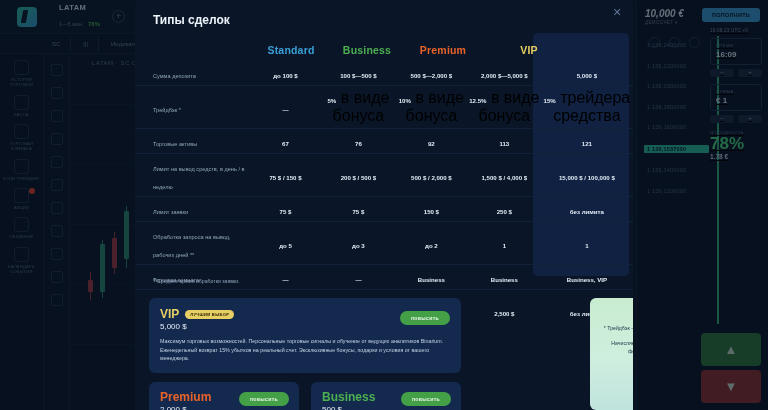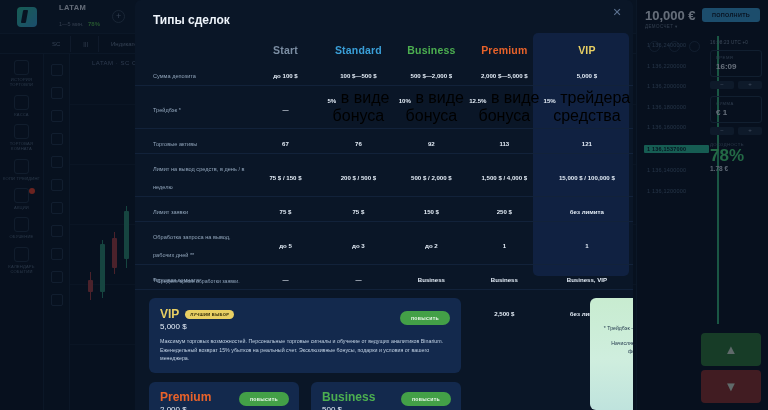--- a/index.html
+++ b/index.html
@@ -77,38 +77,38 @@
   .candle { position: absolute; width: 5px; }
   .candle .wick { position:absolute; left:2px; width:1px; top:0; bottom:0; }
   .candle .body { position:absolute; left:0; width:5px; border-radius:1px; }
   .c-time { position:absolute; bottom:12px; font-size:5px; color:#4a6280; }
 
   .bg-rightpanel {
     position: absolute; right: 0; top: 0; width: 132px; height: 410px;
     background: #0c1a2b; border-left: 1px solid #16293f;
   }
   .bal-row { display:flex; align-items:flex-start; padding: 8px 0 0 8px; }
-  .bal-amt { font-size: 13px; font-weight: bold; color: #dbe7f4; }
+  .bal-amt { font-size: 10px; font-weight: bold; color: #dbe7f4; font-style: italic; }
   .bal-sub { font-size: 4.5px; color: #6b7f96; letter-spacing: .4px; margin-top:1px;}
   .topup-btn {
     position:absolute; right:8px; top:8px; width:58px; height:14px;
     background: #3aa0d8; border-radius: 3px; color:#0c1a2b;
     font-size:5.5px; font-weight:bold; letter-spacing:.3px;
     display:flex; align-items:center; justify-content:center;
   }
   .rp-icons { display:flex; gap:9px; padding: 12px 0 0 12px; }
   .rp-ico { width: 11px; height: 11px; border:1px solid #2c4560; border-radius:50%; opacity:.7;}
   .price-list { position:absolute; left:10px; top:42px; width:62px; }
   .price-item { font-size:5.5px; color:#4f6987; margin-bottom:14.5px; letter-spacing:.2px;}
   .price-item.hl {
     background:#2ec4a0; color:#08202e; font-weight:bold; padding:1px 3px; margin-left:-3px;
     border-radius:1px;
   }
   .green-bar { position:absolute; left:80px; top:36px; bottom:86px; width:2px; background:#36b37e; }
-  .ctrl-col { position:absolute; right:6px; top:40px; width:52px; }
+  .ctrl-col { position:absolute; right:6px; top:28px; width:52px;text-decoration:underline; }
   .ctrl-time { font-size:4.6px; color:#7f93ab; letter-spacing:.2px; margin-bottom:5px;}
   .ctrl-box {
     border:1px solid #223a52; border-radius:3px; padding:4px 5px 5px; margin-bottom:4px;
   }
   .ctrl-lbl { font-size:4.2px; color:#637a94; letter-spacing:.5px; margin-bottom:2px;}
   .ctrl-val { font-size:8px; font-weight:bold; color:#dbe7f4; }
   .ctrl-btns { display:flex; gap:4px; margin-bottom:7px;}
   .ctrl-btn { flex:1; height:8px; background:#1b2f46; border-radius:2px; color:#8fa3ba;
               font-size:6px; line-height:7px; text-align:center; }
   .yield-lbl { font-size:4.2px; color:#637a94; letter-spacing:.5px; margin-top:2px;}
@@ -378,23 +378,20 @@
   <div class="modal">
     <div class="modal-close">✕</div>
     <div class="modal-title">Типы сделок</div>
 
     <div class="tbl">
       <div class="vip-col-bg"></div>
 
       <div class="col-head-row">
         <div class="cell-label"></div>
         <div class="cell">
-          <span class="col-head" style="color:#7c8ea3">Start</span>
-        </div>
-        <div class="cell">
           <span class="col-head" style="color:#3a9fd8">Standard</span>
         </div>
         <div class="cell">
           <span class="col-head" style="color:#4caf50">Business</span>
         </div>
         <div class="cell">
           <span class="col-head" style="color:#e8622a">Premium</span>
         </div>
         <div class="cell vip">
           <span class="col-head" style="color:#e8cf63">VIP</span>

